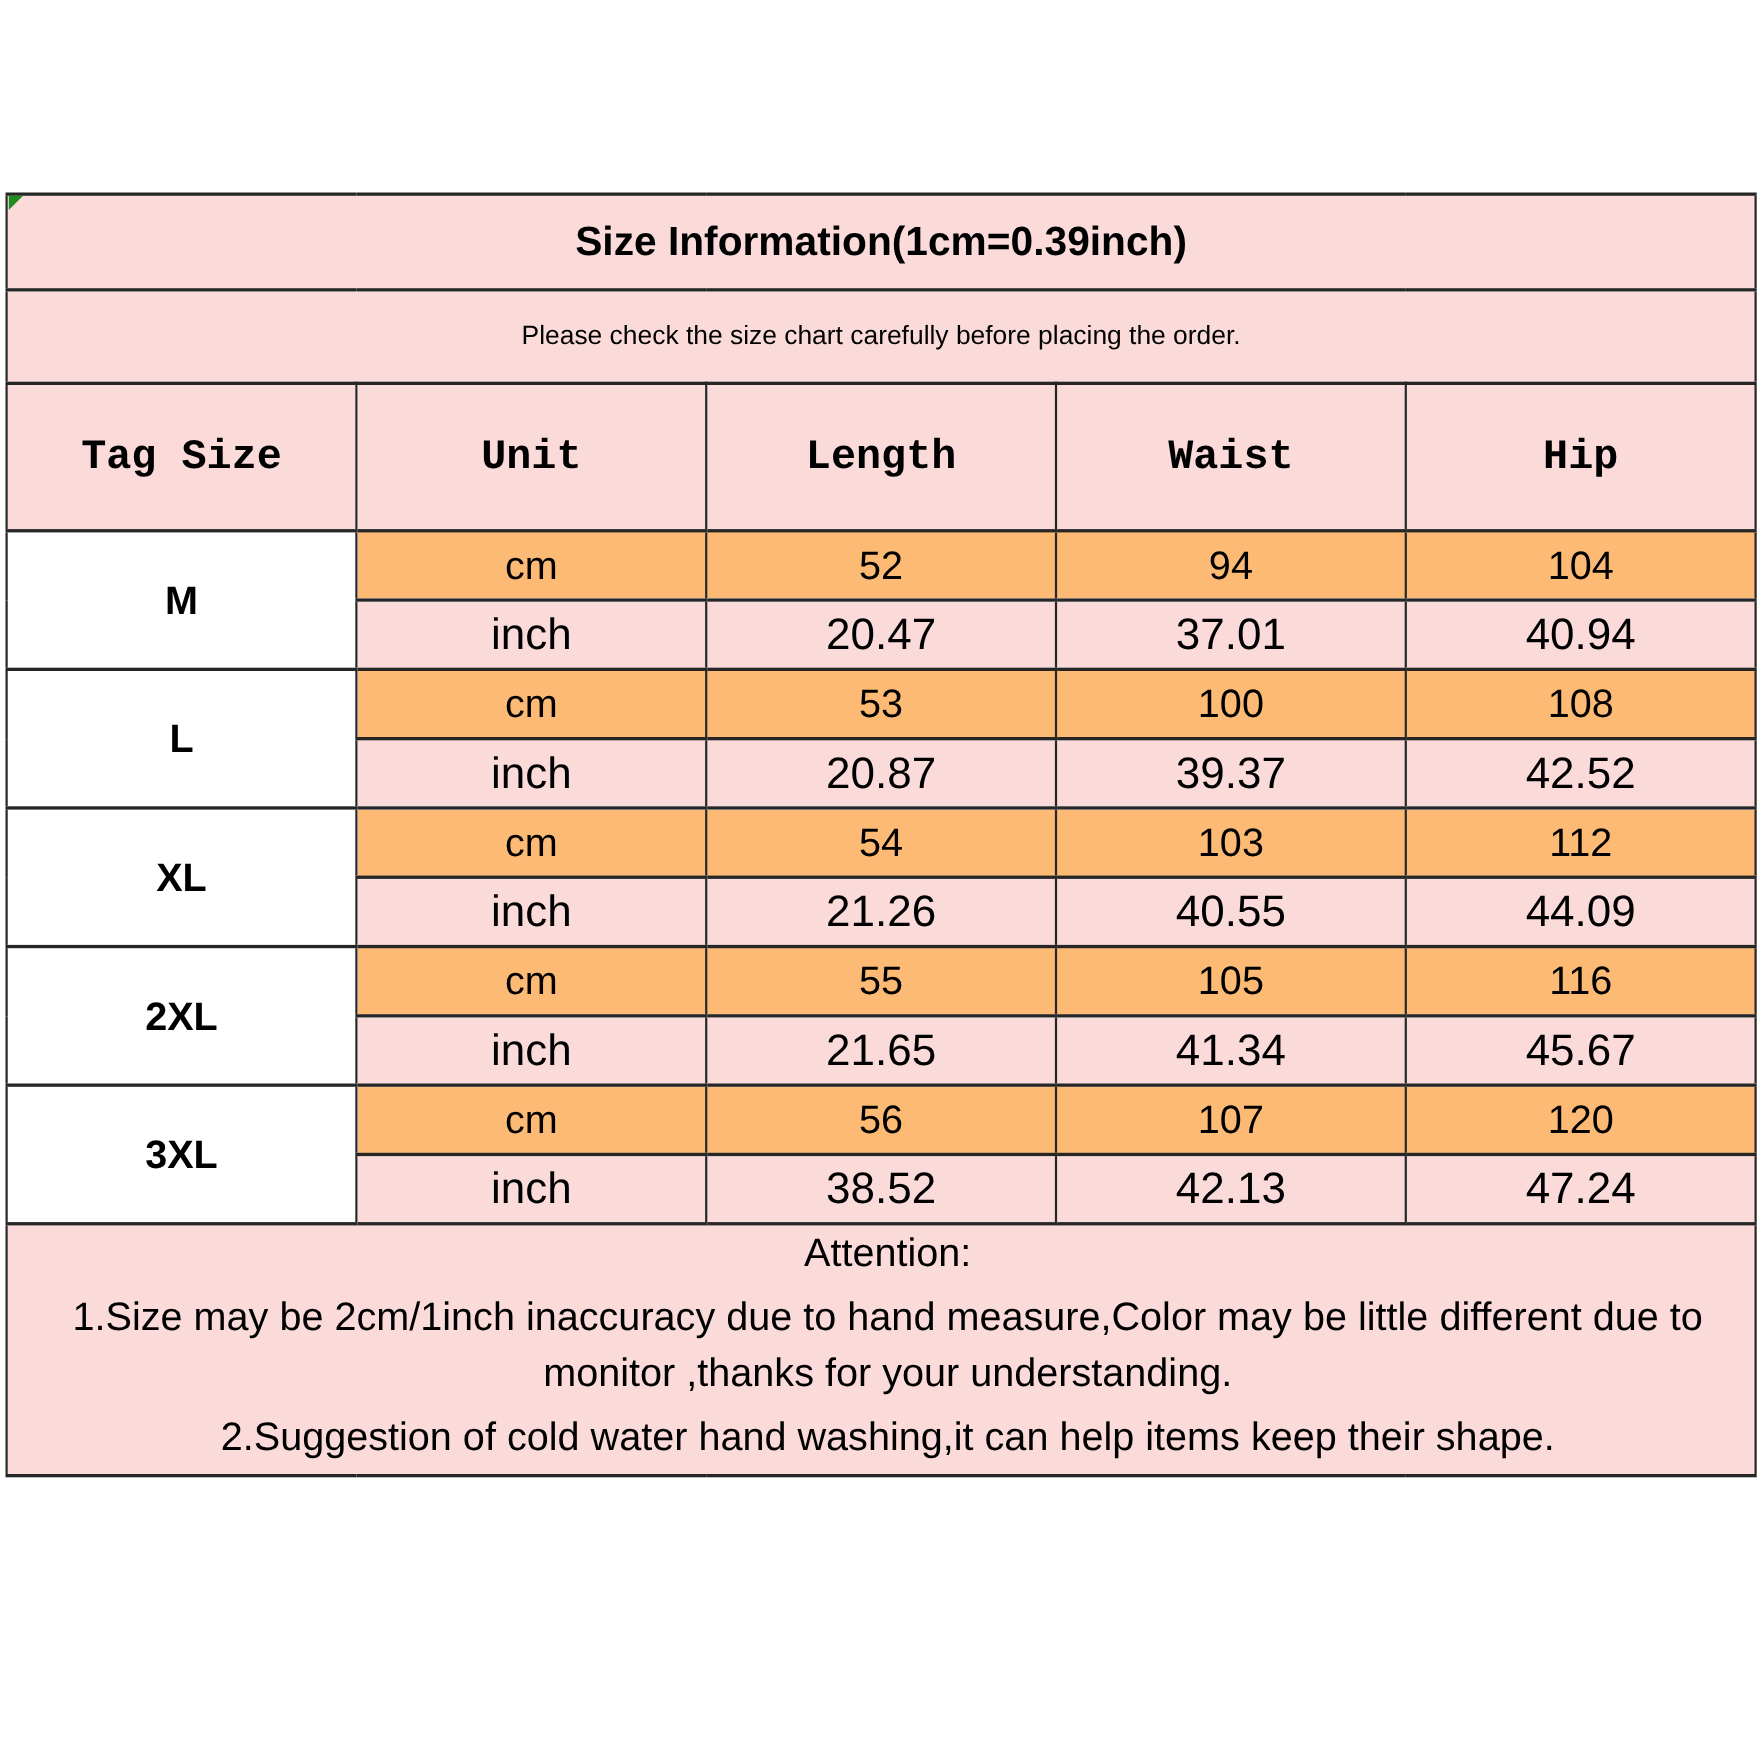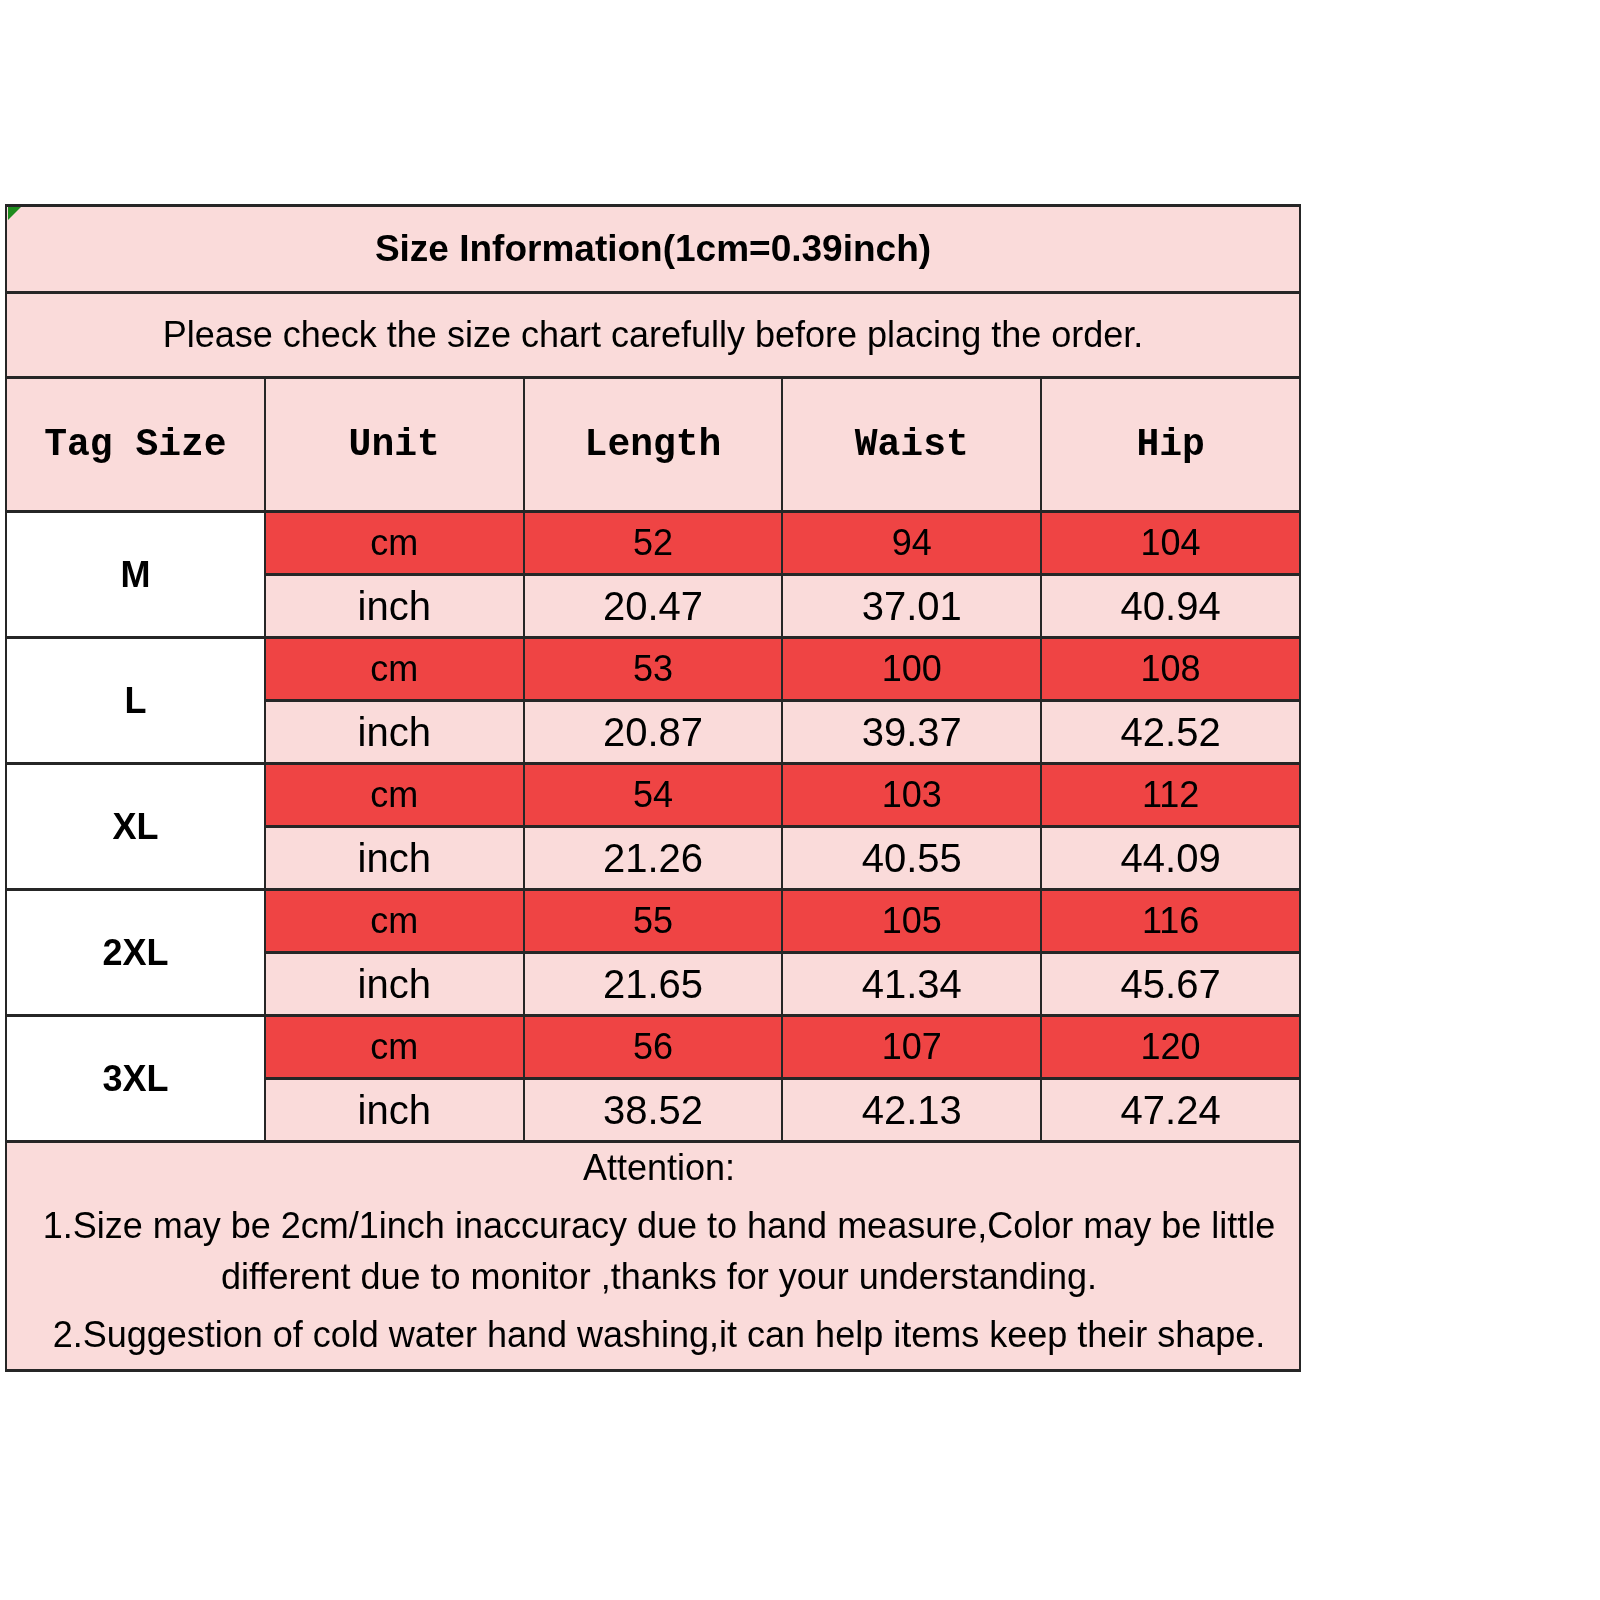--- a/index.html
+++ b/index.html
@@ -12,22 +12,22 @@
   .canvas {
     position: relative;
     width: 1600px;
     height: 1600px;
     background: #ffffff;
     overflow: hidden;
   }
   .table-wrap {
     position: absolute;
     left: 5px;
-    top: 204px;
-    width: 1296px;
+    top: 175px;
+    width: 1592px;
   }
   table.size-table {
     border-collapse: collapse;
     table-layout: fixed;
     width: 100%;
   }
   .size-table td, .size-table th {
     border: 2px solid #262626;
     border-top-width: 3px;
     border-bottom-width: 3px;
@@ -37,31 +37,31 @@
     overflow: hidden;
   }
   .pink { background: #fadbda; }
   .title-cell {
     height: 84px;
     font-size: 37px;
     font-weight: bold;
   }
   .subtitle-cell {
     height: 82px;
-    font-size: 36px;
+    font-size: 24px;
     margin-left: 13px;
   }
   .size-table th {
     height: 131px;
     font-size: 38px;
     font-weight: bold;
     background: #fadbda;
     font-family: Liberation Mono, monospace;
   }
-  .cm-row td { background: #ef4444; height: 60px; font-size: 36px; }
+  .cm-row td { background: #fdba74; height: 60px; font-size: 36px; }
   .inch-row td { background: #fadbda; height: 60px; font-size: 40px; }
   .size-cell {
     background: #ffffff !important;
     font-size: 44px;
     font-weight: bold;
   }
   .attention-cell {
     text-align: left;
     font-size: 36px;
     line-height: 1.4;

